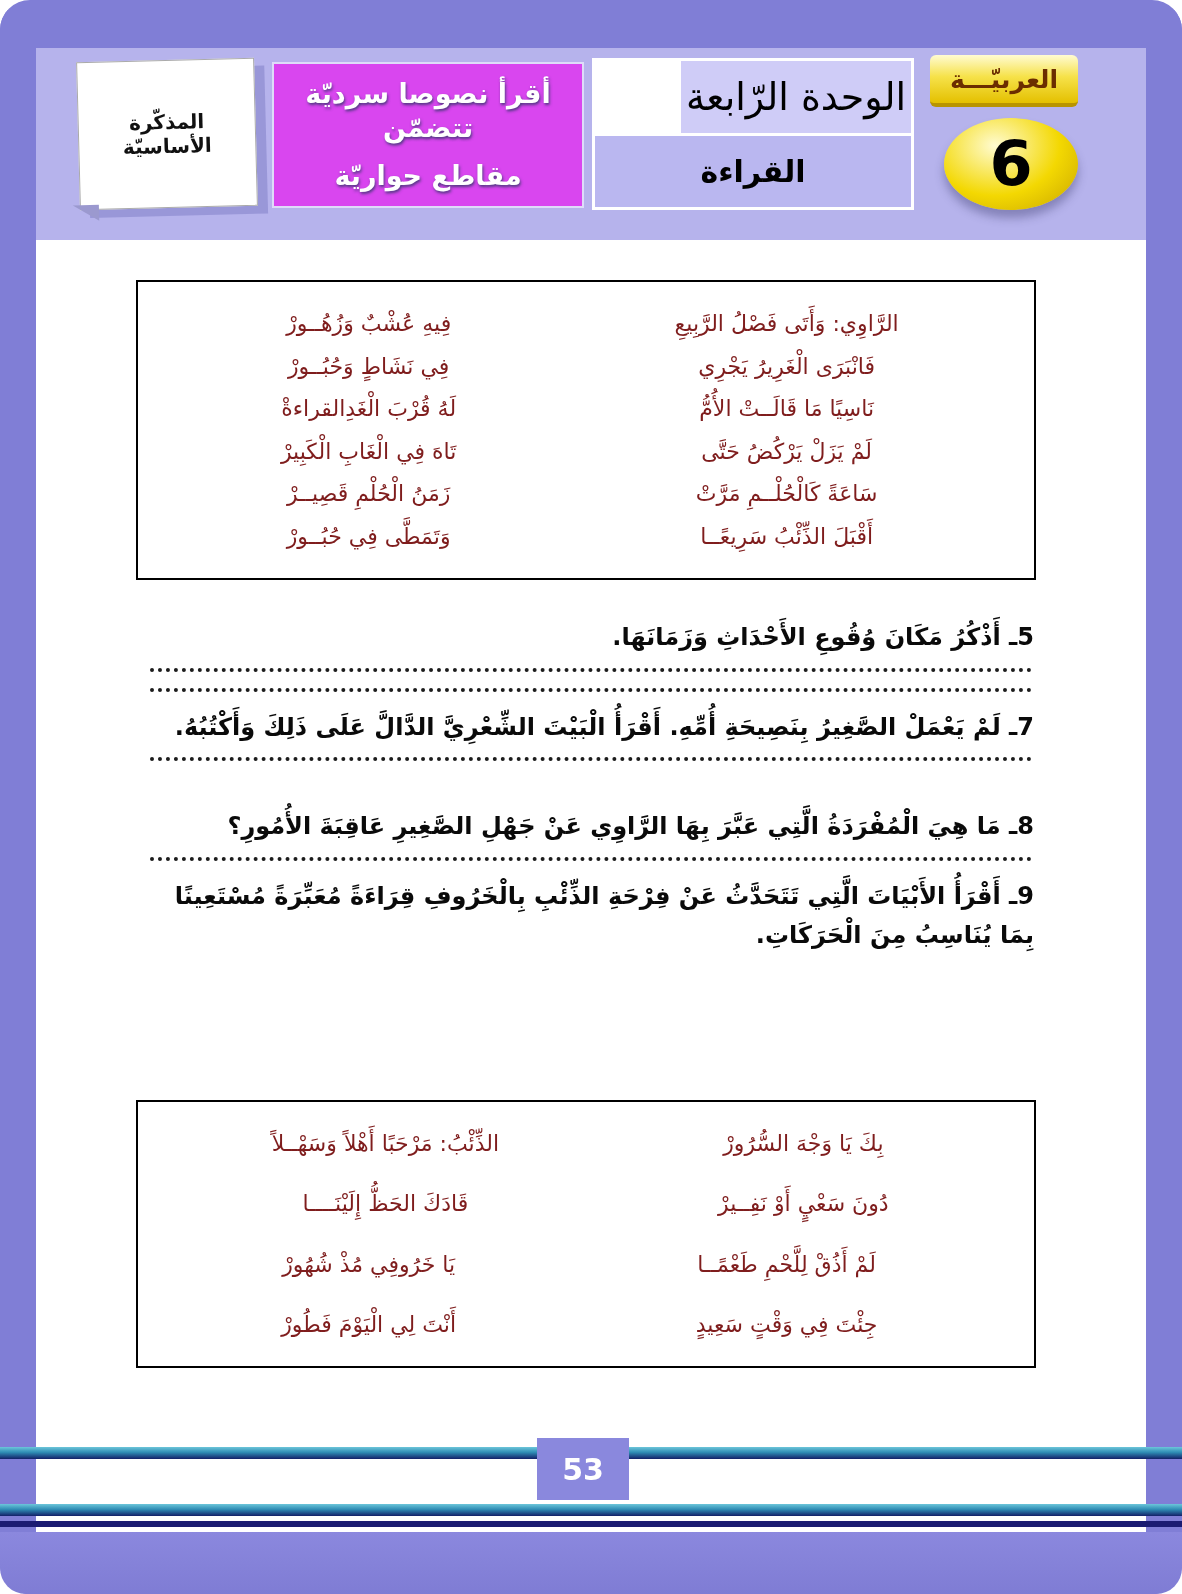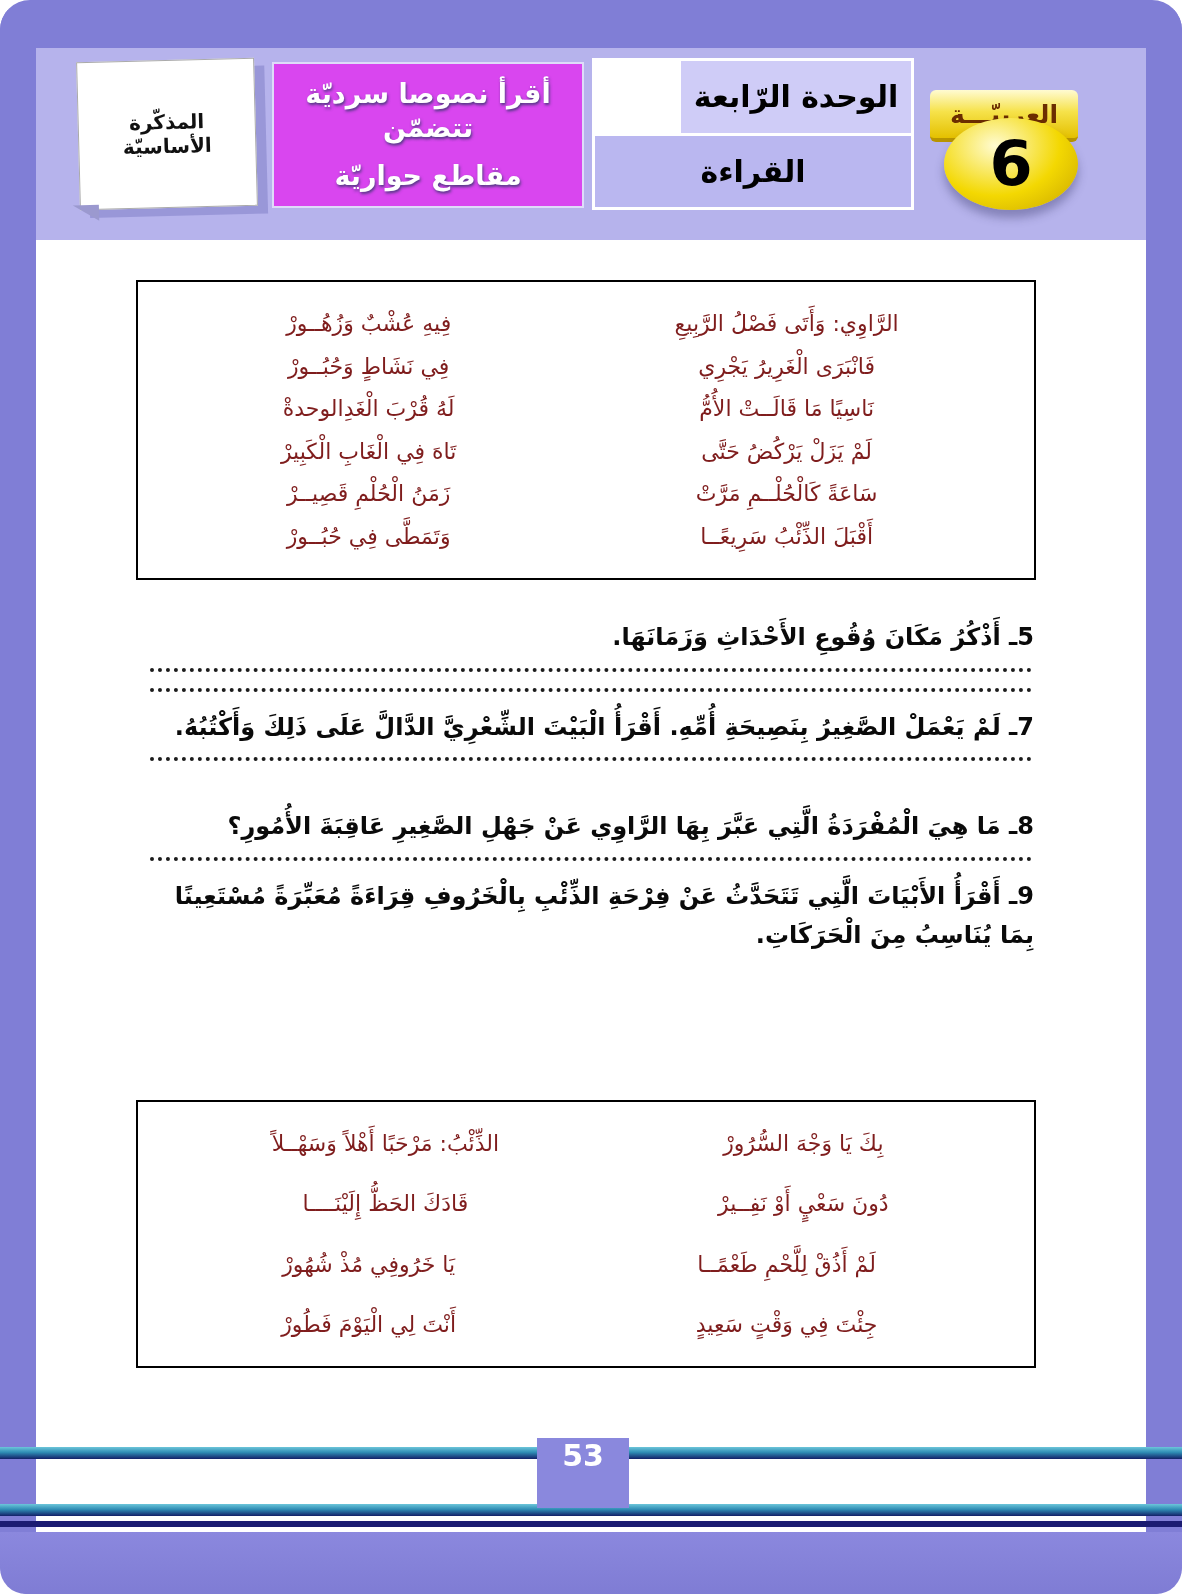--- a/index.html
+++ b/index.html
@@ -28,29 +28,29 @@
                background:#d946ef; border:2px solid #dedcf9; z-index:2;
                display:flex; flex-direction:column; align-items:center; justify-content:center;
                gap:14px; }
   .skill-box div { font-size:27px; font-weight:bold; color:#ffffff; text-align:center;
                    text-shadow:1px 2px 3px rgba(55,55,110,0.85); line-height:1.25; }
 
   .unit-box { position:absolute; left:592px; top:58px; width:322px; height:152px;
               border:3px solid #ffffff; z-index:2; display:flex; flex-direction:column; }
   .unit-row1 { flex:1; display:flex; border-bottom:3px solid #ffffff; background:#cfccf7; }
   .unit-title { flex:1; display:flex; align-items:center; justify-content:center;
-                font-size:30px; font-weight:bold; color:#000;border-radius:29px; }
+                font-size:38px; font-weight:normal; color:#000;border-radius:29px; }
   .unit-empty { flex:0 0 86px; background:#ffffff; }
   .unit-row2 { flex:1; display:flex; align-items:center; justify-content:center;
                background:#bab7f0; font-size:30px; font-weight:bold; color:#000; }
 
   .subject-ribbon { position:absolute; left:930px; top:55px; width:148px; height:52px;
                background:linear-gradient(180deg,#fffbd2 0%,#f6e24a 45%,#e4c000 100%);
                border-radius:6px; border-bottom:4px solid #b89400; z-index:2;
-               display:flex; align-items:center; justify-content:center;margin-top:35px; }
+               display:flex; align-items:center; justify-content:center; }
   .subject-ribbon span { font-size:25px; font-weight:bold; color:#6b2d00; }
 
   .unit-number-oval { position:absolute; left:944px; top:118px; width:134px; height:92px;
                border-radius:50%; z-index:2;
                background:radial-gradient(ellipse at 38% 30%, #fffbd0 0%, #f3d802 55%, #c7a400 100%);
                box-shadow:0 8px 10px rgba(40,40,90,0.35);
                display:flex; align-items:center; justify-content:center; }
   .unit-number-oval span { font-size:62px; font-weight:bold; color:#000; line-height:1; }
 
   
@@ -72,22 +72,22 @@
   .question.gap-before { margin-top:46px; }
   .dots { height:4px; border-bottom:4px dotted #1c1c1c; margin:10px 2px 16px; }
 
   
   .stripe { position:absolute; left:0; right:0; height:12px; z-index:5;
             background:linear-gradient(180deg,#6cc6da 0%,#2f8cb4 45%,#132068 100%); }
   .stripe1 { top:1447px; }
   .stripe2 { top:1504px; }
   .navy-line { position:absolute; left:0; right:0; top:1521px; height:6px;
                background:#1b1c72; z-index:5; }
-  .page-number-box { position:absolute; left:537px; top:1438px; width:92px; height:70px;
-               background:#8a88dd; z-index:6; display:flex; justify-content:center; }
+  .page-number-box { position:absolute; left:537px; top:1438px; width:92px; height:62px;
+               background:#8a88dd; z-index:6; display:flex; align-items:center; justify-content:center; }
   .page-number-box span { font-size:30px; font-weight:bold; color:#ffffff; }
   .bottom-band { position:absolute; left:0; right:0; top:1532px; height:62px;
                background:linear-gradient(180deg,#8b88de 0%,#7f7cd4 100%);
                border-radius:0 0 26px 26px; z-index:5; }
 </style>
 </head>
 <body>
 
 <div class="page">
 
@@ -122,21 +122,21 @@
     <div class="vrow">
       <span class="hemi hemi-a">الرَّاوِي: وَأَتَى فَصْلُ الرَّبِيعِ</span>
       <span class="hemi hemi-b">فِيهِ عُشْبٌ وَزُهُــورْ</span>
     </div>
     <div class="vrow">
       <span class="hemi hemi-a">فَانْبَرَى الْغَرِيرُ يَجْرِي</span>
       <span class="hemi hemi-b">فِي نَشَاطٍ وَحُبُــورْ</span>
     </div>
     <div class="vrow">
       <span class="hemi hemi-a">نَاسِيًا مَا قَالَــتْ الأُمُّ</span>
-      <span class="hemi hemi-b">لَهُ قُرْبَ الْغَدِالوحدةْ</span>
+      <span class="hemi hemi-b">لَهُ قُرْبَ الْغَدِالقراءةْ</span>
     </div>
     <div class="vrow">
       <span class="hemi hemi-a">لَمْ يَزَلْ يَرْكُضُ حَتَّى</span>
       <span class="hemi hemi-b">تَاهَ فِي الْغَابِ الْكَبِيرْ</span>
     </div>
     <div class="vrow">
       <span class="hemi hemi-a">سَاعَةً كَالْحُلْــمِ مَرَّتْ</span>
       <span class="hemi hemi-b">زَمَنُ الْحُلْمِ قَصِيــرْ</span>
     </div>
     <div class="vrow">

